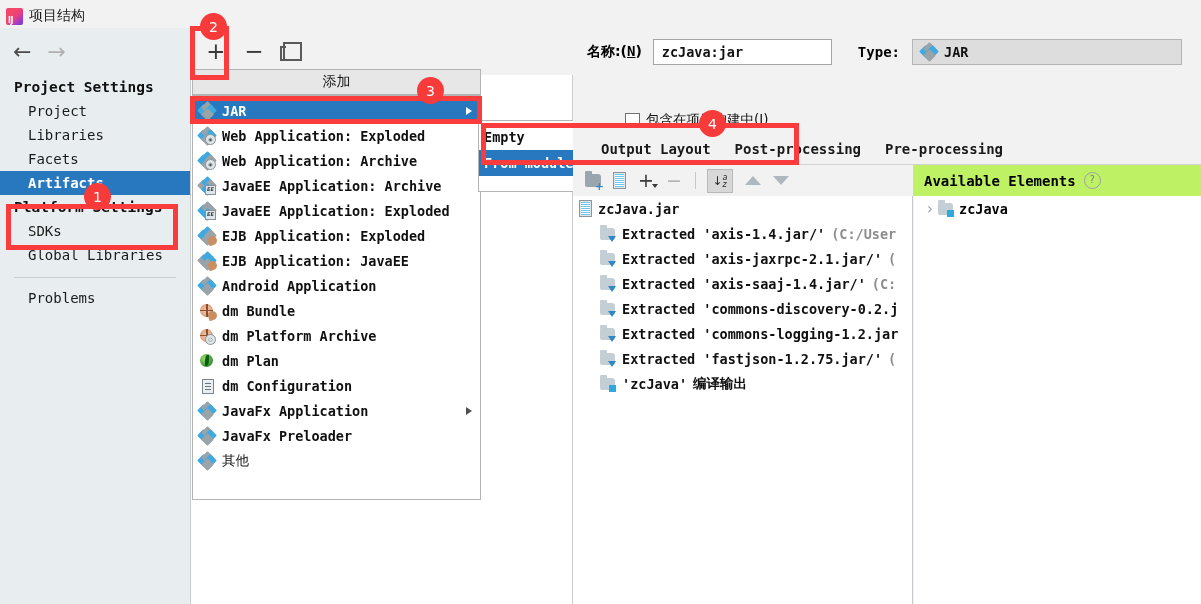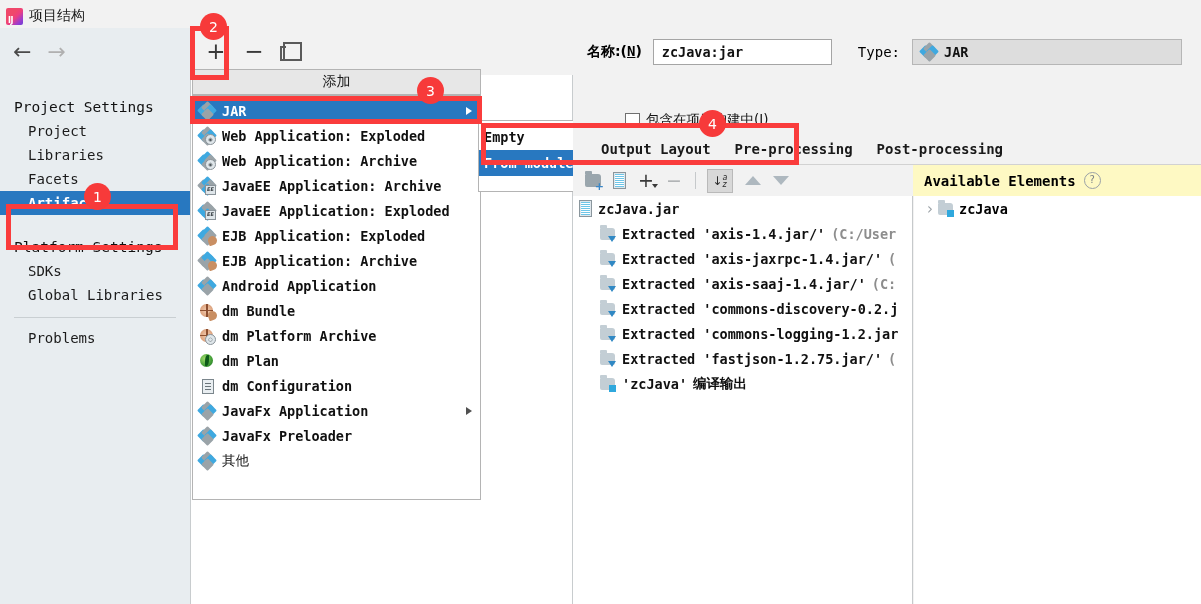--- a/index.html
+++ b/index.html
@@ -65,23 +65,22 @@
   }
   .navarrow.dim { color: #b0b0b0; margin-left: 16px; }
 
   
   #sidebar {
     position: absolute; left: 0; top: 47px; width: 191px; height: 529px;
     background: #e8edf0; border-right: 1px solid #c8ccce;
     box-sizing: border-box; overflow: hidden;
   }
   .side-head {
-    font-weight: normal; font-size: 14.5px; color: #111;
+    font-weight: bold; font-size: 14.5px; color: #111;
     padding: 4px 0 4px 14px;
-    margin-top: 20px;
   }
   .side-item {
     font-size: 14px; color: #1b1b1b; padding: 4px 0 4px 28px;
   }
   .side-item.cjk { font-family: "DejaVu Sans", "Liberation Sans", sans-serif; }
   .side-item.selected {
     background: #2878c0; color: #ffffff; font-weight: bold;
   }
   .side-sep { height: 1px; background: #c9cfd2; margin: 10px 14px 8px 14px; }
 
@@ -219,21 +218,21 @@
     font-size: 14px; font-weight: bold; margin-left: 14px;
     font-family: "DejaVu Sans", "Liberation Sans", sans-serif;
   }
   .namelabel .mn { text-decoration: underline; font-family: "DejaVu Sans Mono", monospace; }
   #nameinput {
     margin-left: 11px; width: 179px; height: 26px;
     background: #ffffff; border: 1px solid #a5a5a5; box-sizing: border-box;
     display: flex; align-items: center; padding-left: 8px;
     font-size: 13.5px; font-weight: bold; color: #111;
   }
-  .typelabel { font-size: 14px; font-weight: normal; margin-left: 26px; }
+  .typelabel { font-size: 14px; font-weight: bold; margin-left: 26px; }
   #typefield {
     margin-left: 12px; width: 270px; height: 26px;
     background: #dddddd; border: 1px solid #b6b6b6; box-sizing: border-box;
     display: flex; align-items: center; padding-left: 8px;
     font-size: 13.5px; font-weight: bold; color: #111;
   }
   #typefield .lbl { margin-left: 7px; }
 
   #outputdir {
     position: absolute; left: 0; top: 49px; width: 628px; height: 28px;
@@ -312,21 +311,21 @@
     width: 24px; height: 22px; background: #d8d8d8; border: 1px solid #b9b9b9;
     display: flex; align-items: center; justify-content: center;
     font-size: 12px; font-family: "DejaVu Sans", sans-serif; color: #2a2a2a;
   }
   .tt-up, .tt-down { width: 0; height: 0; border-left: 8px solid transparent; border-right: 8px solid transparent; }
   .tt-up { border-bottom: 9px solid #aeb8bf; }
   .tt-down { border-top: 9px solid #aeb8bf; }
 
   #availhdr {
     position: absolute; left: 340px; top: 137px; width: 288px; height: 31px;
-    display: flex; align-items: center; background: #fef9c3;
+    display: flex; align-items: center; background: #bef264;
   }
   #availhdr .t { font-size: 14px; font-weight: bold; margin-left: 11px; }
   #availhdr .q {
     margin-left: 8px; width: 15px; height: 15px; border: 1px solid #9aa1a6;
     border-radius: 50%; font-size: 10px; color: #7a8186; text-align: center;
     line-height: 14px; font-family: "DejaVu Sans", sans-serif;
   }
 
   
   #treepanel {
@@ -530,21 +529,21 @@
     </div>
 
     <div class="mi">
       <span class="ico">
         <i class="dia grey a"></i>
           <i class="dia b"></i>
           <i class="dia c"></i>
           <i class="dia grey d"></i>
         <i class="bean"></i>
       </span>
-      <span class="lbl">EJB Application: Archive</span>
+      <span class="lbl">EJB Application: JavaEE</span>
     </div>
 
     <div class="mi">
       <span class="ico">
         <i class="dia a"></i>
           <i class="dia grey b"></i>
           <i class="dia c"></i>
           <i class="dia grey d"></i>
       </span>
       <span class="lbl">Android Application</span>
@@ -635,22 +634,22 @@
     </div>
 
 
     <div id="cbrow">
       <span class="cb"></span>
       <span class="cbtext">包含在项目构建中(I)</span>
     </div>
 
     <div id="tabs">
       <div class="tab active">Output Layout</div>
+      <div class="tab">Post-processing</div>
       <div class="tab">Pre-processing</div>
-      <div class="tab">Post-processing</div>
     </div>
 
     <div id="treetools">
       <span class="tt">
           <i class="tt-folder"></i>
         </span>
       <span class="tt">
           <i class="tt-jar"></i>
         </span>
       <span class="tt tt-plus">+</span>
@@ -683,21 +682,21 @@
             <i class="arw"></i>
           </i>
         <span class="lbl">Extracted 'axis-1.4.jar/'</span>
         <span class="lbl paren">(C:/User</span>
       </div>
       <div class="trow lvl1">
         <i class="ico-extract">
             <i class="fld"></i>
             <i class="arw"></i>
           </i>
-        <span class="lbl">Extracted 'axis-jaxrpc-1.4.jar/'</span>
+        <span class="lbl">Extracted 'axis-jaxrpc-2.1.jar/'</span>
         <span class="lbl paren">(</span>
       </div>
       <div class="trow lvl1">
         <i class="ico-extract">
             <i class="fld"></i>
             <i class="arw"></i>
           </i>
         <span class="lbl">Extracted 'axis-saaj-1.4.jar/'</span>
         <span class="lbl paren">(C:</span>
       </div>

